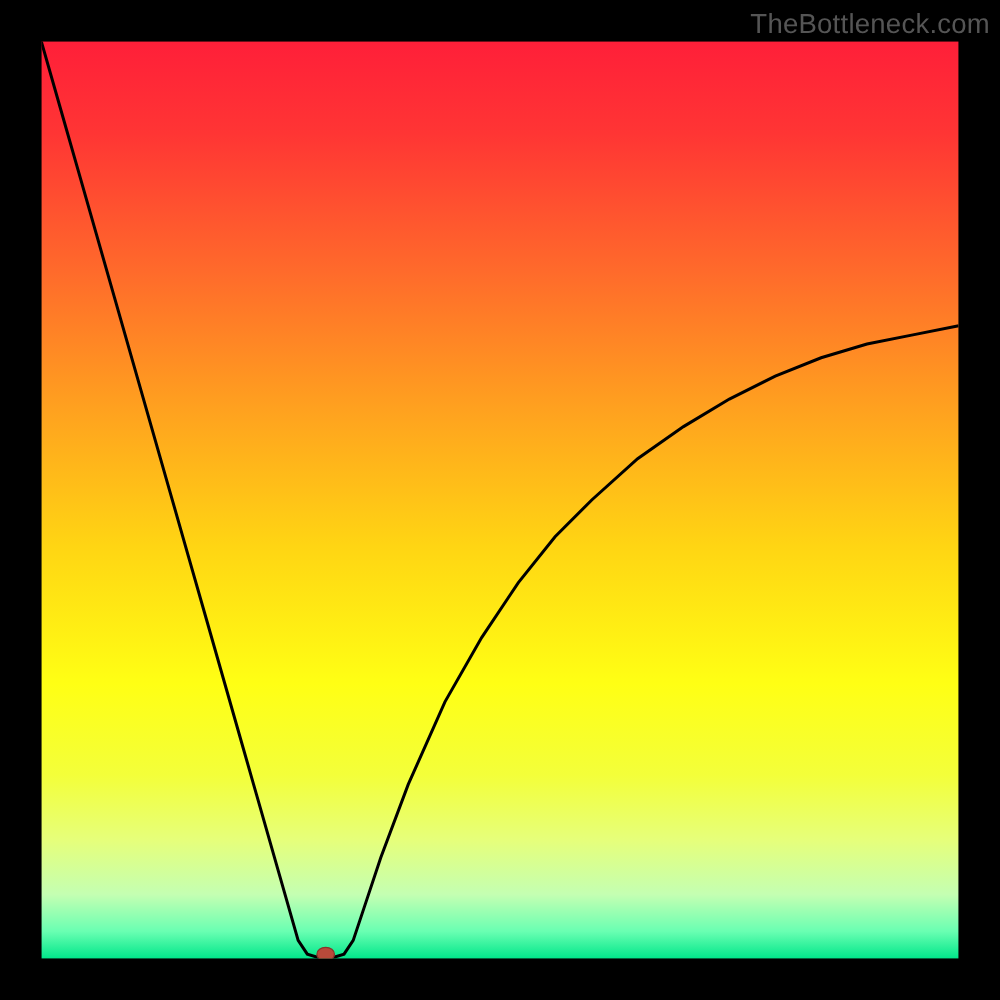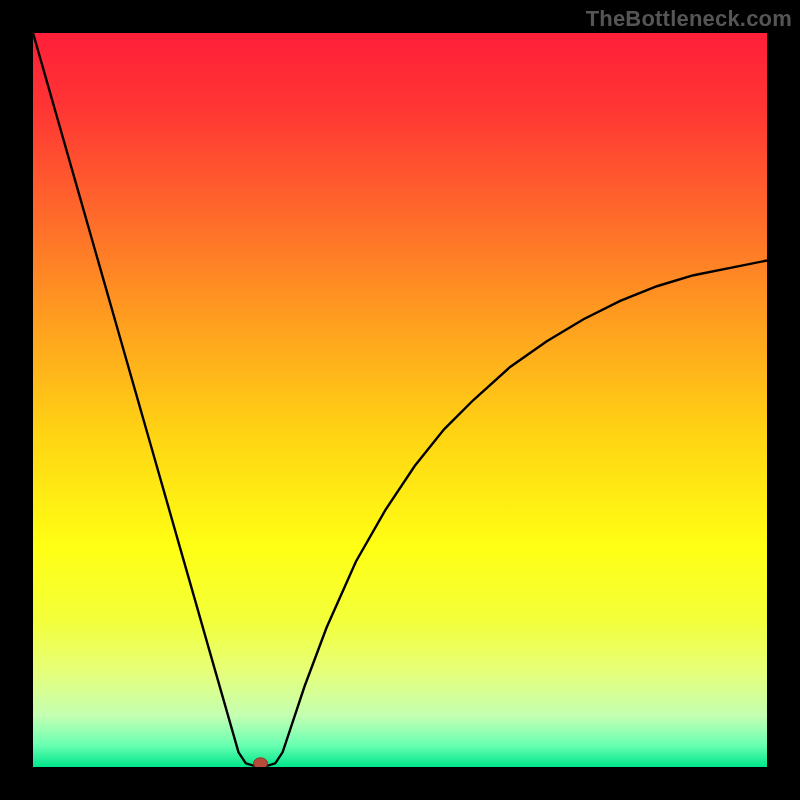--- a/index.html
+++ b/index.html
@@ -26,21 +26,21 @@
     width: 734px;
     height: 734px;
     overflow: hidden;
   }
   .watermark {
     position: absolute;
     top: 6px;
     right: 8px;
     color: #555;
     font-size: 22px;
-    font-weight: 700;
+    font-weight: 400;
     letter-spacing: 0.2px;
     user-select: none;
   }
   svg { display: block; }
 </style>
 </head>
 <body>
 
 <div class="frame">
 

